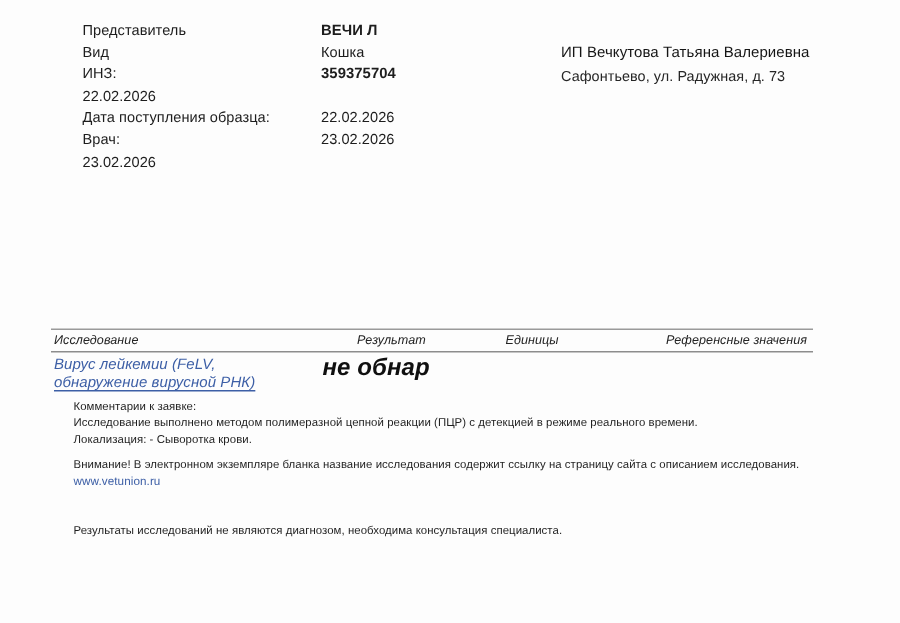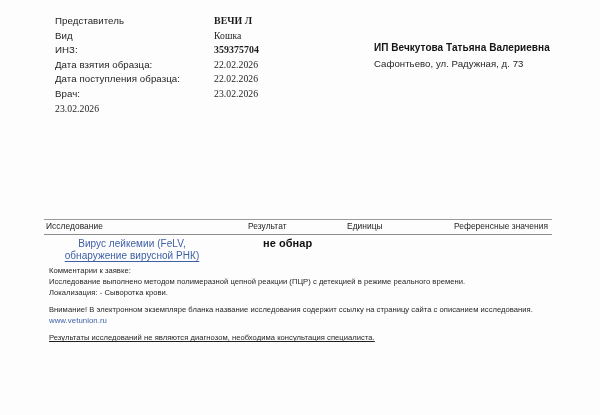--- a/index.html
+++ b/index.html
@@ -52,21 +52,20 @@
     width: 159px;
     flex: 0 0 159px;
     font-size: 9.7px;
     color: #1d1d1d;
     letter-spacing: 0.05px;
   }
   .info-value {
     font-size: 9.7px;
     color: #1d1d1d;
     letter-spacing: 0.05px;
-    font-family: Liberation Serif, serif;
   }
   .info-value.bold {
     font-weight: bold;
     font-size: 9.9px;
   }
 
   
   .brand-block {
     position: absolute;
     left: 374px;
@@ -75,41 +74,42 @@
   }
   .brand-logo {
     font-size: 29px;
     font-weight: bold;
     color: #2c3847;
     letter-spacing: -0.4px;
     line-height: 34px;
     font-family: "DejaVu Sans", "Liberation Sans", sans-serif;
   }
   .brand-company {
-    margin-top: 31px;
+    margin-top: 19px;
     font-size: 10px;
-    font-weight: bold;
+    font-weight: normal;
     color: #151515;
     line-height: 13px;
     letter-spacing: 0.05px;
   }
   .brand-address {
     margin-top: 3px;
     font-size: 9.6px;
     color: #262626;
     line-height: 13px;
     letter-spacing: 0.05px;
   }
 
   
   .results {
     position: absolute;
-    left: 44px;
+    left: 34px;
     top: 219px;
     width: 508px;
+    font-style: italic;
   }
   .rule {
     height: 1px;
     background: #8d8d8d;
     width: 100%;
   }
   .rule.thin {
     background: #9a9a9a;
   }
   .thead {
@@ -125,21 +125,20 @@
     white-space: nowrap;
   }
   .th.c1 { left: 2px; }
   .th.c2 { left: 180px; margin-left: 24px; }
   .th.c3 { left: 303px; }
   .th.c4 { left: 410px; }
 
   .tbody {
     position: relative;
     height: 25px;
-    text-align: center;
   }
   .test-name {
     position: absolute;
     left: 2px;
     top: 3px;
     width: 172px;
     font-size: 10px;
     line-height: 11.6px;
     color: #3d5fa6;
     letter-spacing: 0.05px;
@@ -148,26 +147,25 @@
     display: block;
   }
   .test-name .ln.u {
     text-decoration: underline;
     text-underline-offset: 1.5px;
   }
   .test-result {
     position: absolute;
     left: 181px;
     top: 2px;
-    font-size: 11px;
+    font-size: 16px;
     font-weight: bold;
     color: #101010;
     letter-spacing: 0.05px;
     white-space: nowrap;
-    margin-left: 38px;
   }
   .test-units {
     position: absolute;
     left: 303px;
     top: 3px;
     font-size: 9.4px;
     color: #1d1d1d;
   }
   .test-ref {
     position: absolute;
@@ -193,22 +191,21 @@
   }
   .note.gap {
     margin-top: 6px;
   }
   .note.link {
     color: #3d5fa6;
     font-size: 7.8px;
     letter-spacing: 0.05px;
   }
   .note.last {
-    margin-top: 6px;
-    text-decoration: underline;
+    margin-top: 22px;
   }
 </style>
 </head>
 <body>
 
 <div class="page">
 
   <div class="top">
 
     <div class="info-block">
@@ -223,21 +220,20 @@
         <span class="info-value">Кошка</span>
       </div>
 
 
       <div class="info-row">
         <span class="info-label">ИНЗ:</span>
         <span class="info-value bold">359375704</span>
       </div>
 
       <div class="info-row">
-        <span class="info-label">Дата взятия образца:</span>
         <span class="info-value">22.02.2026</span>
       </div>
 
       <div class="info-row">
         <span class="info-label">Дата поступления образца:</span>
         <span class="info-value">22.02.2026</span>
       </div>
 
       <div class="info-row">
         <span class="info-label">Врач:</span>

